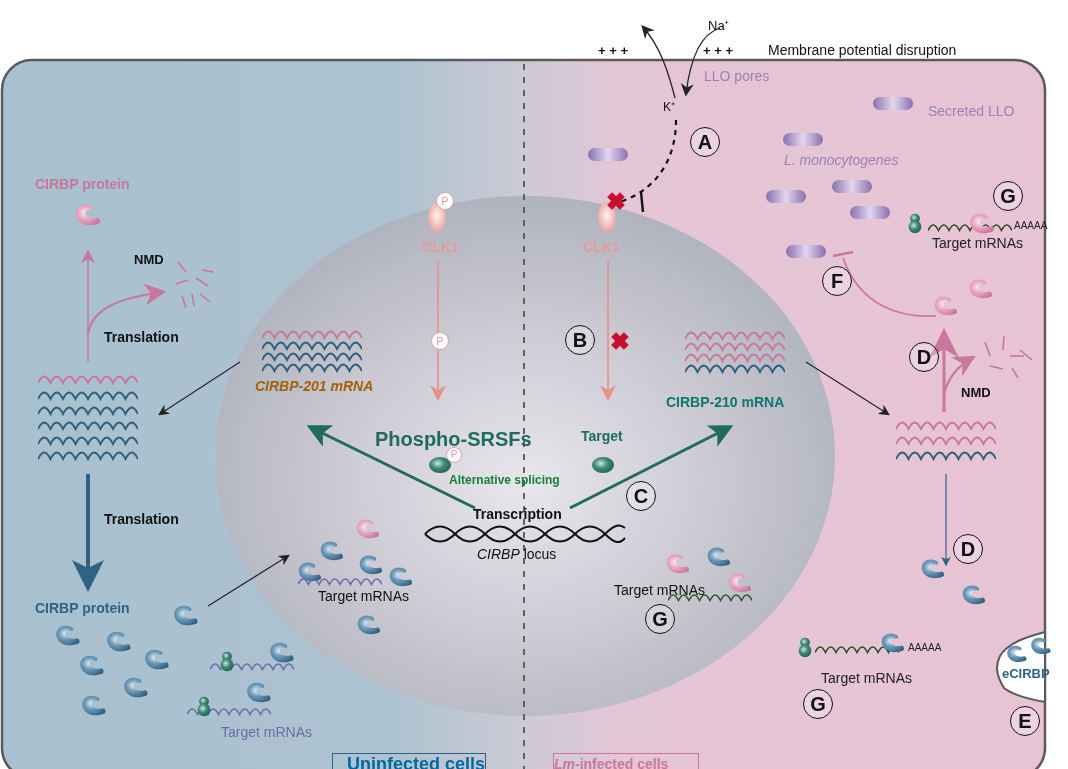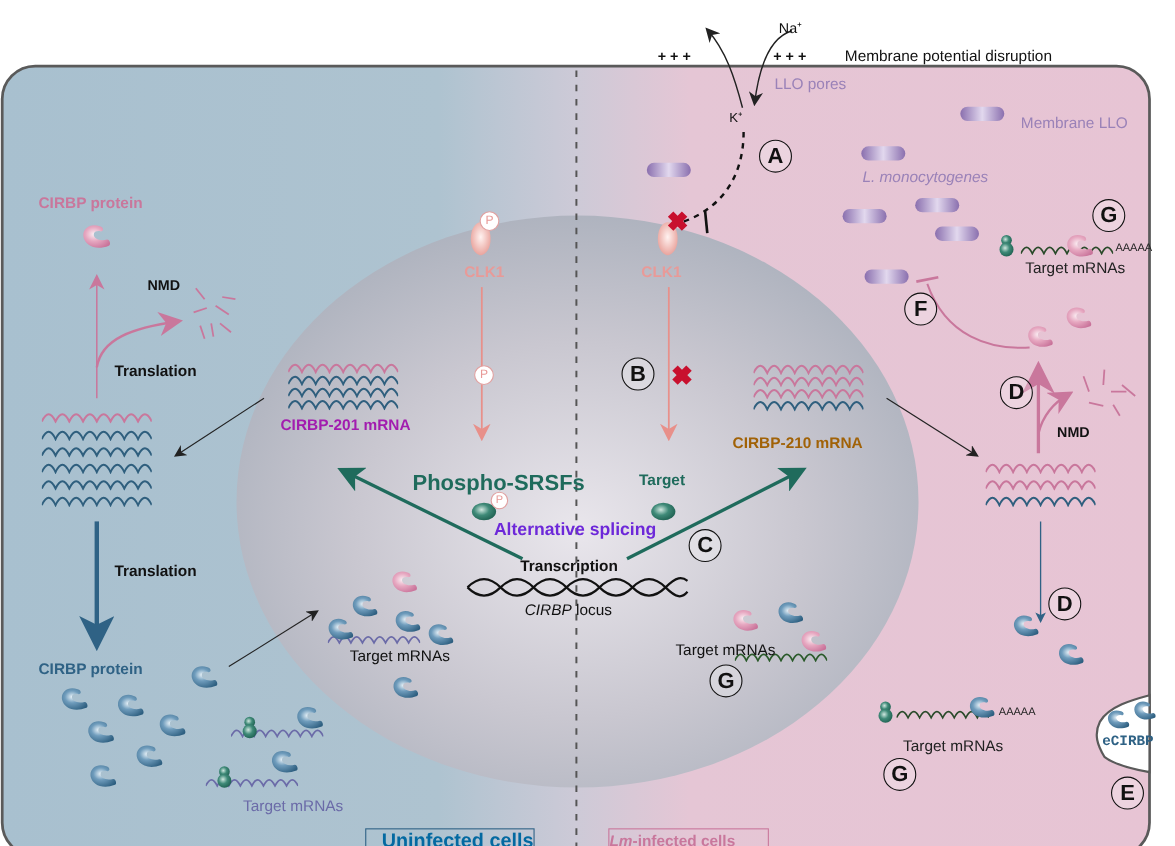--- a/index.html
+++ b/index.html
@@ -262,53 +262,53 @@
     <use href="#prot" x="968" y="262" width="26" height="22"></use>
   </g>
 </svg>
 
 <span class="lbl" style="left:708px;top:0px;font-size:13px;color:#111;">Na⁺</span>
 <span class="lbl" style="left:663px;top:82px;font-size:12px;color:#111;">K⁺</span>
 <span class="lbl" style="left:598px;top:27px;font-size:13px;color:#111;font-weight:bold;">+ + +</span>
 <span class="lbl" style="left:703px;top:27px;font-size:13px;color:#111;font-weight:bold;">+ + +</span>
 <span class="lbl" style="left:768px;top:26px;font-size:14px;color:#111;text-align:center;">Membrane potential disruption</span>
 <span class="lbl" style="left:704px;top:52px;font-size:14px;color:#9a82b8;">LLO pores</span>
-<span class="lbl" style="left:928px;top:87px;font-size:14px;color:#9a82b8;">Membrane LLO</span>
+<span class="lbl" style="left:928px;top:87px;font-size:14px;color:#9a82b8;">Secreted LLO</span>
 <span class="lbl" style="left:784px;top:136px;font-size:14px;color:#9a82b8;font-style:italic;text-align:right;">L. monocytogenes</span>
 
 <span class="lbl b" style="left:422px;top:223px;font-size:14px;color:#e89a98;">CLK1</span>
 <span class="lbl b" style="left:583px;top:223px;font-size:14px;color:#e89a98;">CLK1</span>
 <span class="lbl" style="left:436px;top:176px;width:16px;height:16px;border-radius:50%;background:#fff;border:1px solid #e0a0a0;color:#e89a98;font-size:11px;line-height:16px;text-align:center;">P</span>
 <span class="lbl" style="left:431px;top:316px;width:16px;height:16px;border-radius:50%;background:#fff;border:1px solid #e0a0a0;color:#e89a98;font-size:11px;line-height:16px;text-align:center;">P</span>
 <span class="lbl" style="left:446px;top:431px;width:14px;height:14px;border-radius:50%;background:#fff;border:1px solid #e0a0a0;color:#e89a98;font-size:10px;line-height:14px;text-align:center;">P</span>
 
 <span class="lbl b" style="left:375px;top:412px;font-size:20px;color:#1f6b5c;">Phospho-SRSFs</span>
 <span class="lbl b" style="left:581px;top:412px;font-size:14px;color:#1f6b5c;">Target</span>
-<span class="lbl b" style="left:449px;top:457px;font-size:16px;color:#6d28d9;">Alternative splicing</span>
+<span class="lbl b" style="left:449px;top:457px;font-size:12px;color:#15803d;">Alternative splicing</span>
 <span class="lbl b" style="left:473px;top:490px;font-size:14px;color:#111;">Transcription</span>
 <span class="lbl" style="left:477px;top:530px;font-size:14px;color:#111;"><i>CIRBP</i><span> locus</span></span>
-<span class="lbl b" style="left:255px;top:362px;font-size:14px;color:#a21caf;">CIRBP-201 mRNA</span>
-<span class="lbl b" style="left:666px;top:378px;font-size:14px;color:#a16207;">CIRBP-210 mRNA</span>
+<span class="lbl b" style="left:255px;top:362px;font-size:14px;color:#a16207;font-style:italic;">CIRBP-201 mRNA</span>
+<span class="lbl b" style="left:666px;top:378px;font-size:14px;color:#0f766e;">CIRBP-210 mRNA</span>
 <span class="lbl" style="left:318px;top:572px;font-size:14px;color:#111;">Target mRNAs</span>
 <span class="lbl" style="left:614px;top:566px;font-size:14px;color:#111;">Target mRNAs</span>
 
 <span class="lbl b" style="left:35px;top:160px;font-size:14px;color:#c9779c;">CIRBP protein</span>
 <span class="lbl b" style="left:134px;top:236px;font-size:13px;color:#111;">NMD</span>
 <span class="lbl b" style="left:104px;top:313px;font-size:14px;color:#111;">Translation</span>
 <span class="lbl b" style="left:104px;top:495px;font-size:14px;color:#111;">Translation</span>
 <span class="lbl b" style="left:35px;top:584px;font-size:14px;color:#2f6285;">CIRBP protein</span>
 <span class="lbl" style="left:221px;top:708px;font-size:14px;color:#6b6ba8;">Target mRNAs</span>
 <span class="lbl b" style="left:332px;top:737px;width:152px;height:20px;border:1.5px solid #2f6285;color:#0369a1;font-size:18px;line-height:20px;text-align:right;">Uninfected cells</span>
 
 <span class="lbl" style="left:1014px;top:204px;font-size:10px;color:#222;">AAAAA</span>
 <span class="lbl" style="left:932px;top:219px;font-size:14px;color:#222;">Target mRNAs</span>
 <span class="lbl b" style="left:961px;top:369px;font-size:13px;color:#111;">NMD</span>
 <span class="lbl" style="left:908px;top:626px;font-size:10px;color:#222;">AAAAA</span>
 <span class="lbl" style="left:821px;top:654px;font-size:14px;color:#222;">Target mRNAs</span>
-<span class="lbl b" style="left:1002px;top:650px;font-size:13px;color:#2f6285;font-family:Liberation Mono, monospace;">eCIRBP</span>
+<span class="lbl b" style="left:1002px;top:650px;font-size:13px;color:#2f6285;">eCIRBP</span>
 <span class="lbl b" style="left:553px;top:737px;width:144px;height:20px;border:1.5px solid #c9779c;color:#c9779c;font-size:14px;line-height:20px;text-align:left;"><i>Lm</i><span>-infected cells</span></span>
 
 <span class="circ" style="left:690px;top:111px;">A</span>
 <span class="circ" style="left:565px;top:309px;">B</span>
 <span class="circ" style="left:626px;top:465px;">C</span>
 <span class="circ" style="left:909px;top:326px;">D</span>
 <span class="circ" style="left:953px;top:518px;">D</span>
 <span class="circ" style="left:1010px;top:690px;">E</span>
 <span class="circ" style="left:822px;top:250px;">F</span>
 <span class="circ" style="left:993px;top:165px;">G</span>

